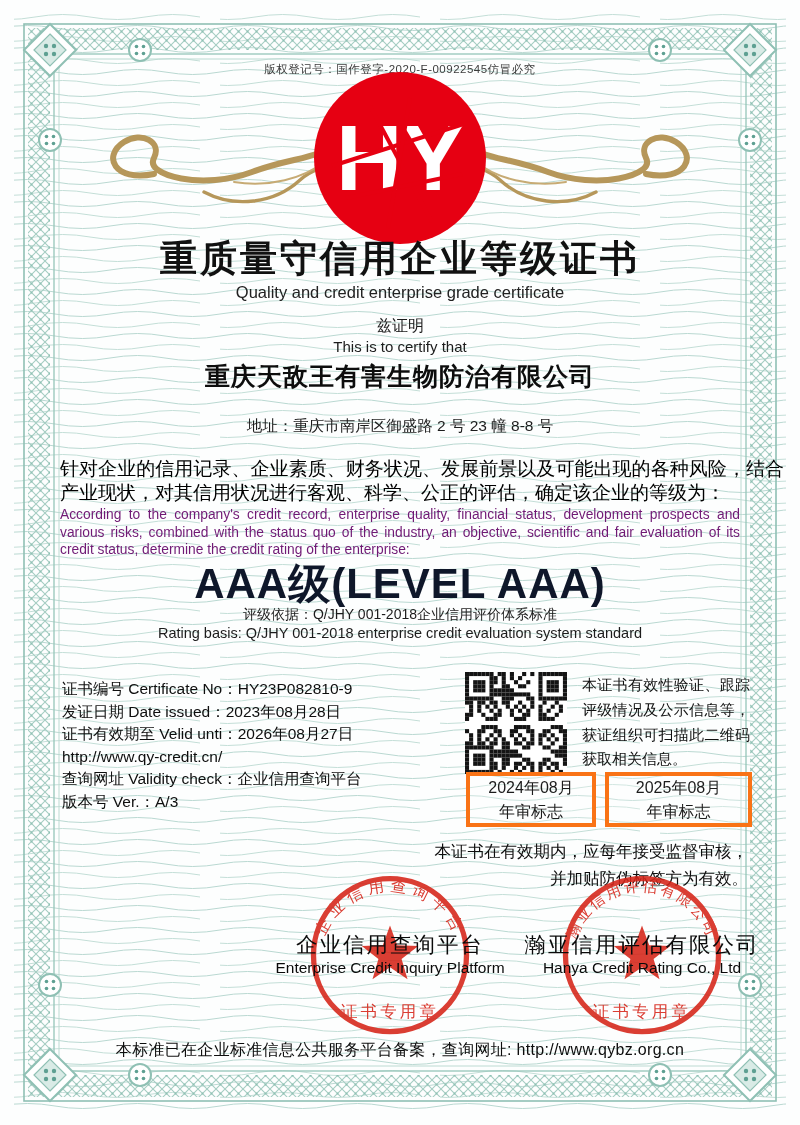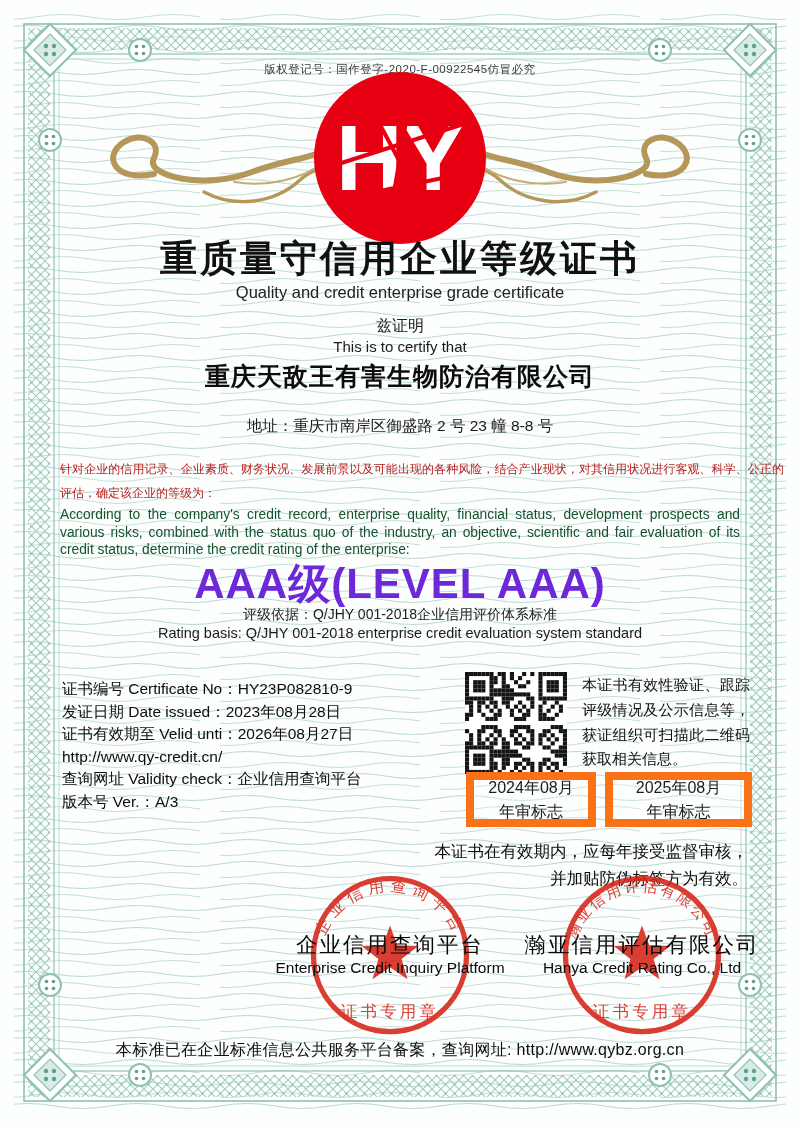--- a/index.html
+++ b/index.html
@@ -24,39 +24,39 @@
                    font-size:16.5px; color:#222; }
   .certify-cn { position:absolute; top:316px; width:100%; text-align:center; font-size:16px; }
   .certify-en { position:absolute; top:338px; width:100%; text-align:center; font-size:15px; }
 
   .company-name { position:absolute; top:360px; width:100%; text-align:center;
                   font-size:25px; font-weight:700; letter-spacing:1px; color:#0d0d0d; }
   .company-code { position:absolute; top:394px; width:100%; text-align:center; font-size:15.5px; }
   .company-addr { position:absolute; top:416px; width:100%; text-align:center; font-size:15.5px; }
 
   .para-cn { position:absolute; top:457px; left:60px; width:724px;
-             font-size:12px; line-height:24px; text-align:justify; color:#b91c1c; }
+             font-size:19px; line-height:24px; text-align:justify; color:#000000; }
   .para-en { position:absolute; top:506px; left:60px; width:680px;
-             font-size:13.8px; line-height:17.6px; text-align:justify; color:#14532d; }
+             font-size:13.8px; line-height:17.6px; text-align:justify; color:#701a75; }
 
   .grade { position:absolute; top:556px; width:100%; text-align:center;
            font-size:42px; font-weight:800; letter-spacing:1px; }
   .basis-cn { position:absolute; top:606px; width:100%; text-align:center; font-size:14px; }
   .basis-en { position:absolute; top:625px; width:100%; text-align:center; font-size:14.5px; }
 
   .details { position:absolute; left:62px; top:678px; width:395px;
              font-size:15.5px; line-height:22.6px; color:#0e0e0e; }
   .details div { white-space:nowrap; }
 
   .qr-box { position:absolute; left:465px; top:672px; width:102px; height:102px; }
   .qr-note { position:absolute; left:582px; top:673px; width:168px;
              font-size:15px; line-height:24.8px; text-align:justify; color:#101010; }
 
   .badges { position:absolute; left:466px; top:772px; display:flex; gap:9px; }
-  .badge { border:8px solid #f97316; height:55px; display:flex; flex-direction:column;
+  .badge { border:4px solid #f97316; height:55px; display:flex; flex-direction:column;
            justify-content:center; align-items:center; font-size:16px; line-height:24px;
            background:rgba(255,255,255,.25); }
   .badge.b1 { width:130px; } .badge.b2 { width:147px; }
 
   .supervision { position:absolute; right:52px; top:838px; width:420px; text-align:right;
                  font-size:16.5px; line-height:27px; color:#0e0e0e; }
 
   .seal-col { position:absolute; width:300px; height:180px; }
   .seal-col.sc-left { left:240px; top:866px; }
   .seal-col.sc-right { left:492px; top:866px; }
@@ -153,21 +153,21 @@
     <div class="cert-subtitle">Quality and credit enterprise grade certificate</div>
     <div class="certify-cn">兹证明</div>
     <div class="certify-en">This is to certify that</div>
 
     <div class="company-name">重庆天敌王有害生物防治有限公司</div>
     <div class="company-addr">地址：重庆市南岸区御盛路 2 号 23 幢 8-8 号</div>
 
     <div class="para-cn">针对企业的信用记录、企业素质、财务状况、发展前景以及可能出现的各种风险，结合产业现状，对其信用状况进行客观、科学、公正的评估，确定该企业的等级为：</div>
     <div class="para-en">According to the company's credit record, enterprise quality, financial status, development prospects and various risks, combined with the status quo of the industry, an objective, scientific and fair evaluation of its credit status, determine the credit rating of the enterprise:</div>
 
-    <div class="grade" id="grade" style="color: #6d28d9;">AAA级(LEVEL AAA)</div>
+    <div class="grade" id="grade" style="color: #0f172a;">AAA级(LEVEL AAA)</div>
     <div class="basis-cn">评级依据：Q/JHY 001-2018企业信用评价体系标准</div>
     <div class="basis-en">Rating basis: Q/JHY 001-2018 enterprise credit evaluation system standard</div>
 
     <div class="details">
       <div>证书编号 Certificate No：HY23P082810-9</div>
       <div>发证日期 Date issued：2023年08月28日</div>
       <div>证书有效期至 Velid unti：2026年08月27日</div>
       <div>http://www.qy-credit.cn/</div>
       <div>查询网址 Validity check：企业信用查询平台</div>
       <div>版本号 Ver.：A/3</div>

